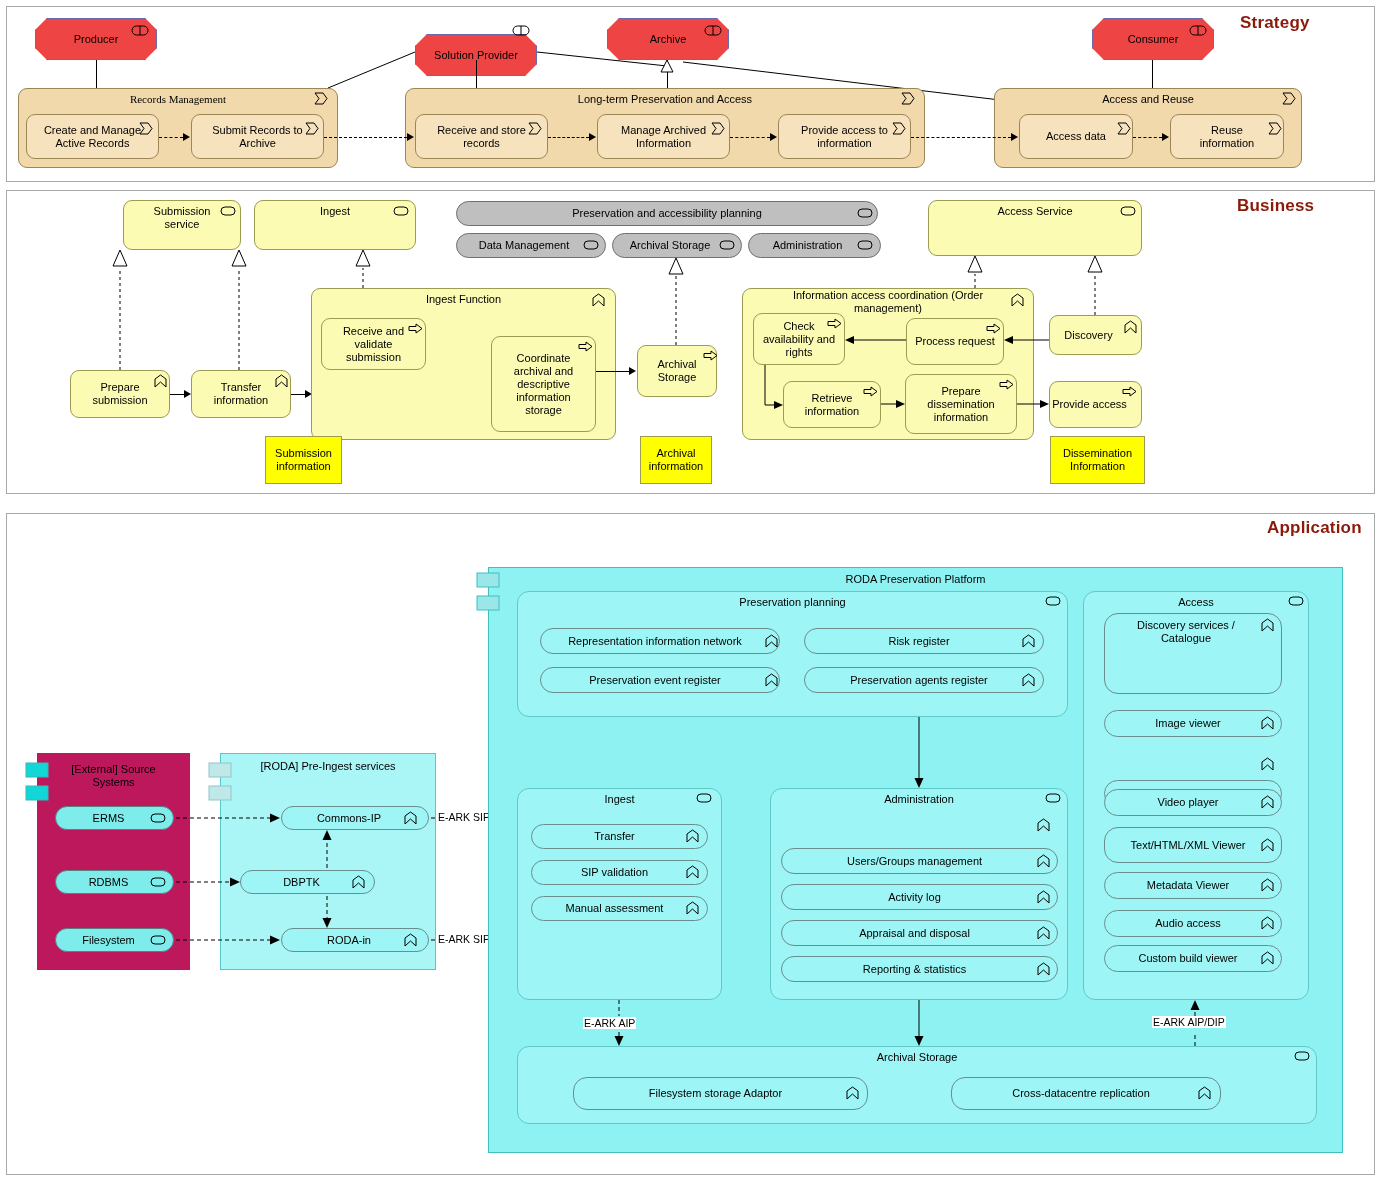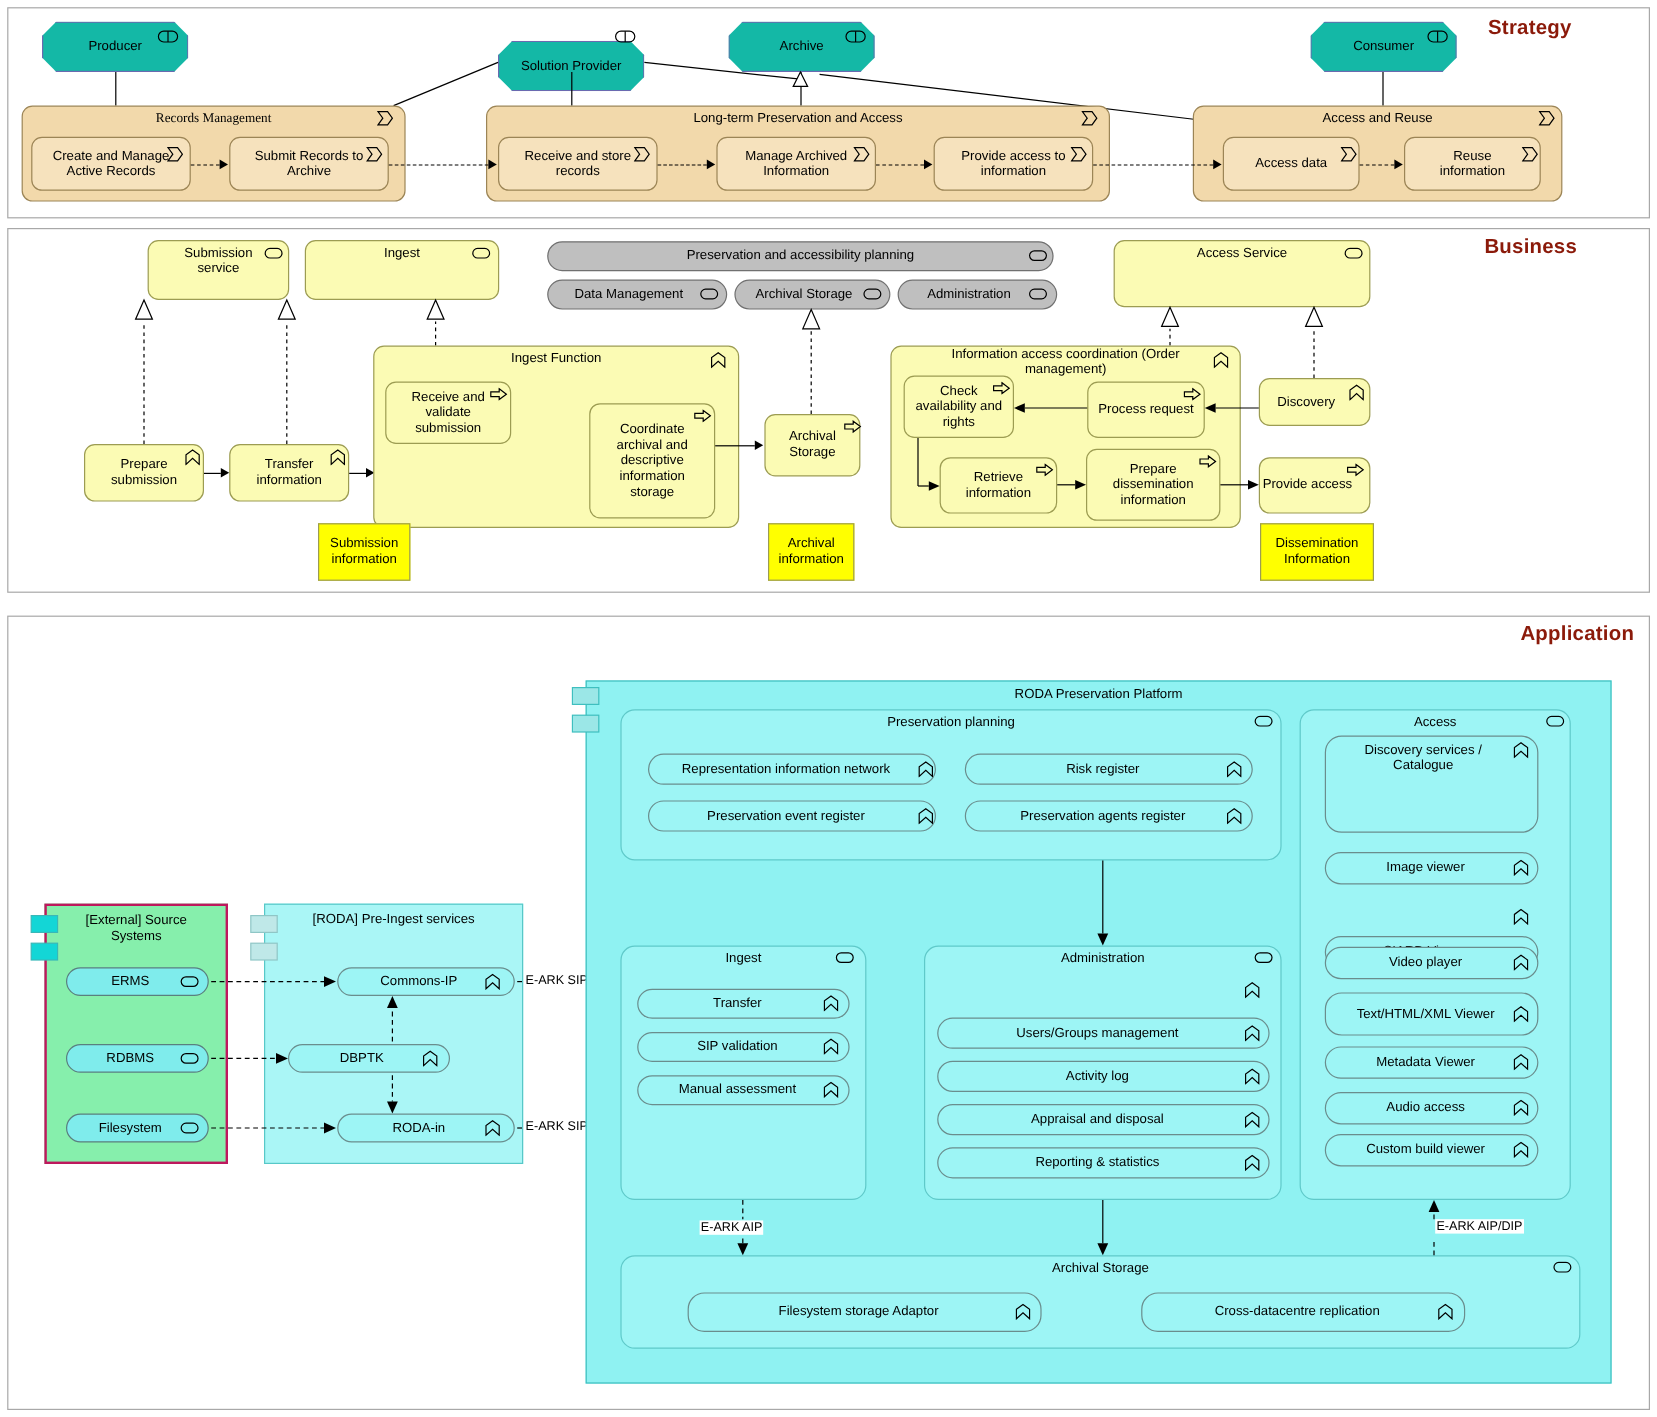--- a/index.html
+++ b/index.html
@@ -11,35 +11,35 @@
 
   
   .node{position:absolute;box-sizing:border-box;border:1px solid #6e6e6e;
         display:flex;align-items:flex-start;justify-content:center;
         font-size:11px;line-height:13px;color:#000;text-align:center;}
   .node.center{align-items:center;}
   .node .lbl{display:block;width:100%;padding:0 12px;box-sizing:border-box;}
   .node.top .lbl{padding-top:4px;}
 
   
-  .stake{background:#14b8a6;border:1px solid #6a6ab0;}
+  .stake{background:#ef4444;border:1px solid #6a6ab0;}
   .octa{clip-path:polygon(12px 0,calc(100% - 12px) 0,100% 12px,100% calc(100% - 12px),
         calc(100% - 12px) 100%,12px 100%,0 calc(100% - 12px),0 12px);}
   .capab{background:#f2d9ab;border:1px solid #9c8556;border-radius:9px;}
   .capab-in{background:#f6e2bd;border:1px solid #9c8556;border-radius:9px;}
 
   
   .bsvc{background:#fbfbb4;border:1px solid #9c9c52;border-radius:9px;}
   .bsvc-gray{background:#bfbfbf;border:1px solid #707070;border-radius:18px;}
   .bproc{background:#fbfbb4;border:1px solid #9c9c52;border-radius:9px;}
   .bfunc{background:#fbfbb4;border:1px solid #9c9c52;border-radius:9px;}
   .bobj{background:#ffff00;border:1px solid #9c9c52;border-radius:0;}
 
   
-  .appcomp{background:#86efac;border:2px solid #be185d;}
+  .appcomp{background:#be185d;border:4px solid #be185d;}
   .appcomp2{background:#aaf6f6;border:1px solid #57c8c8;}
   .appbig{background:#8ff2f2;border:1px solid #3fbfbf;}
   .appgroup{background:#9df5f5;border:1px solid #5fc9c9;border-radius:12px;}
   .appsvc{background:#9df5f5;border:1px solid #6a8d8d;border-radius:14px;}
   .appsvc-pill{background:#7fecec;border:1px solid #5a7f7f;border-radius:16px;}
 
   
   .ico{position:absolute;pointer-events:none;}
   .ico svg{display:block;}
 
@@ -782,15 +782,15 @@
     <polygon points="619,1046 614.5,1036 623.5,1036" fill="#000"></polygon>
 
     <line x1="919" y1="1000" x2="919" y2="1036" stroke="#000"></line>
     <polygon points="919,1046 914.5,1036 923.5,1036" fill="#000"></polygon>
 
     <line x1="1195" y1="1046" x2="1195" y2="1032" stroke="#000" stroke-dasharray="4,3"></line>
     <line x1="1195" y1="1016" x2="1195" y2="1010" stroke="#000" stroke-dasharray="4,3"></line>
     <polygon points="1195,1000 1190.5,1010 1199.5,1010" fill="#000"></polygon>
   </svg>
   <span class="edgelabel" style="left:583px;top:1017px;">E-ARK AIP</span>
-  <span class="edgelabel" style="left:1152px;top:1016px;margin-left:44px;">E-ARK AIP/DIP</span>
+  <span class="edgelabel" style="left:1152px;top:1016px;">E-ARK AIP/DIP</span>
 
 </div>
 
 </body></html>

